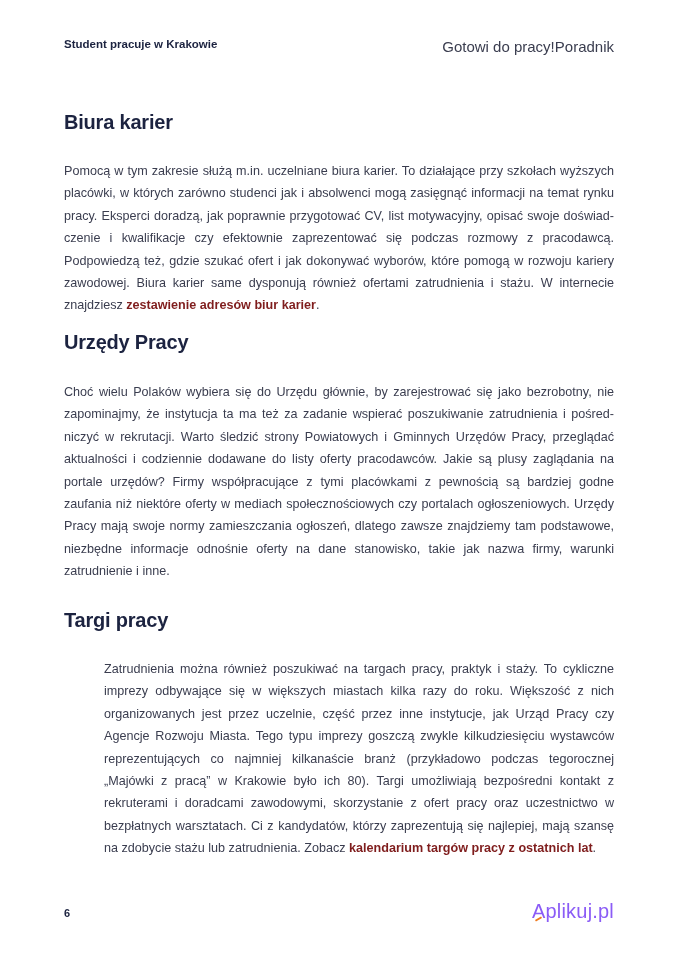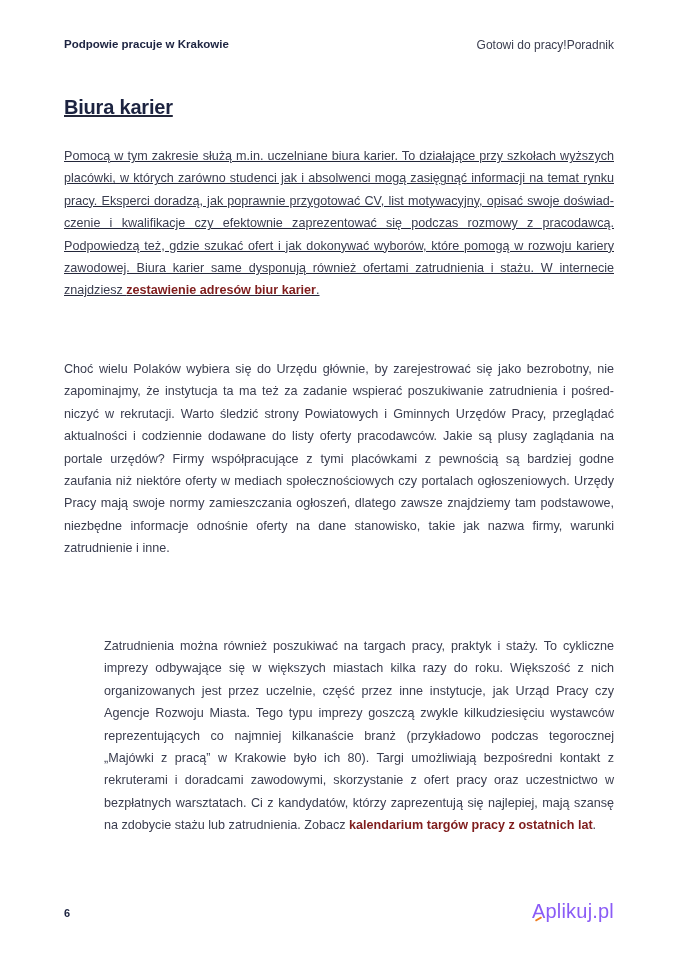--- a/index.html
+++ b/index.html
@@ -1,52 +1,54 @@
 <!DOCTYPE html>
 <html><head>
 <meta charset="utf-8">
 <style>
   html, body { margin: 0; padding: 0; background: #ffffff; }
   body { width: 678px; height: 959px; position: relative; overflow: hidden; font-family: "Liberation Sans", sans-serif; color: #23263a; }
   .header { position: absolute; top: 38px; left: 64px; right: 64px; height: 18px; }
   .header-left { position: absolute; left: 0; top: 0; font-size: 11.5px; font-weight: bold; color: #1c2340; }
-  .header-right { position: absolute; right: 0; top: 0; font-size: 12px; color: #3a3d4f; margin-left: 31px; }
+  .header-right { position: absolute; right: 0; top: 0; font-size: 15px; color: #3a3d4f; margin-left: 31px; }
   .section { position: absolute; left: 64px; width: 550px; }
   .section h2 { margin: 0; font-size: 20px; font-weight: bold; color: #1c2340; letter-spacing: -0.2px; }
   .section p { margin: 0; font-size: 12.6px; line-height: 22.4px; color: #3a3d4f; text-align: justify; hyphens: manual; }
   .link { color: #7f1d1d; font-weight: bold; }
-  .s1 { top: 96px; text-decoration: underline; }
+  .s1 { top: 111px; }
   .s1 p { margin-top: 26px; }
   .s2 { top: 331px; }
   .s2 p { margin-top: 27px; }
   .s3 { top: 609px; }
   .s3 p { margin-top: 26px; margin-left: 40px; }
   .footer-page { position: absolute; left: 64px; top: 907px; font-size: 11px; font-weight: bold; color: #1c2340; }
   .logo { position: absolute; right: 64px; top: 900px; font-size: 20px; color: #8b5cf6; letter-spacing: 0.2px; }
   .logo .a { position: relative; display: inline-block; }
   .logo .a-accent { position: absolute; left: 3px; bottom: 3px; width: 7px; height: 2px; background: #f07a1e; transform: rotate(-30deg); }
 </style>
 </head>
 <body>
 
 <div class="header">
-  <span class="header-left">Podpowie pracuje w Krakowie</span>
+  <span class="header-left">Student pracuje w Krakowie</span>
   <span class="header-right">Gotowi do pracy!Poradnik</span>
 </div>
 
 <div class="section s1">
   <h2>Biura karier</h2>
   <p><span>Pomocą w tym zakresie służą m.in. uczelniane biura karier. To działające przy szkołach wyższych placówki, w których zarówno studenci jak i absolwenci mogą zasięgnąć informacji na temat rynku pracy. Eksperci doradzą, jak poprawnie przygotować CV, list motywacyjny, opisać swoje doświad­czenie i kwalifikacje czy efektownie zaprezentować się podczas rozmowy z pracodawcą. Podpowie­dzą też, gdzie szukać ofert i jak dokonywać wyborów, które pomogą w rozwoju kariery zawodowej. Biura karier same dysponują również ofertami zatrudnienia i stażu. W internecie znajdziesz </span><a class="link">zesta­wienie adresów biur karier</a><span>.</span></p>
 </div>
 
 <div class="section s2">
+  <h2>Urzędy Pracy</h2>
   <p>Choć wielu Polaków wybiera się do Urzędu głównie, by zarejestrować się jako bezrobotny, nie zapominajmy, że instytucja ta ma też za zadanie wspierać poszukiwanie zatrudnienia i pośred­niczyć w rekrutacji. Warto śledzić strony Powiatowych i Gminnych Urzędów Pracy, przeglądać aktualności i codziennie dodawane do listy oferty pracodawców. Jakie są plusy zaglądania na portale urzędów? Firmy współpracujące z tymi placówkami z pewnością są bardziej godne zaufania niż niektóre oferty w mediach społecznościowych czy portalach ogłoszeniowych. Urzę­dy Pracy mają swoje normy zamieszczania ogłoszeń, dlatego zawsze znajdziemy tam podstawo­we, niezbędne informacje odnośnie oferty na dane stanowisko, takie jak nazwa firmy, warunki zatrudnienie i inne.</p>
 </div>
 
 <div class="section s3">
+  <h2>Targi pracy</h2>
   <p><span>Zatrudnienia można również poszukiwać na targach pracy, praktyk i staży. To cykliczne imprezy odbywające się w większych miastach kilka razy do roku. Większość z nich organizowanych jest przez uczelnie, część przez inne instytucje, jak Urząd Pracy czy Agencje Rozwoju Miasta. Tego typu imprezy goszczą zwykle kilkudziesięciu wystawców reprezentujących co najmniej kilkanaście branż (przykładowo podczas tegorocznej „Majówki z pracą” w Krakowie było ich 80). Targi umożliwiają bezpośredni kontakt z rekruterami i doradcami zawodowymi, skorzystanie z ofert pracy oraz uczest­nictwo w bezpłatnych warsztatach. Ci z kandydatów, którzy zaprezentują się najlepiej, mają szansę na zdobycie stażu lub zatrudnienia. Zobacz </span><a class="link">kalendarium targów pracy z ostatnich lat</a><span>.</span></p>
 </div>
 
 <div class="footer-page">6</div>
 
 <div class="logo">
   <span class="a"><span>A</span><span class="a-accent"></span></span><span>plikuj.pl</span>
 </div>
 
 </body></html>

